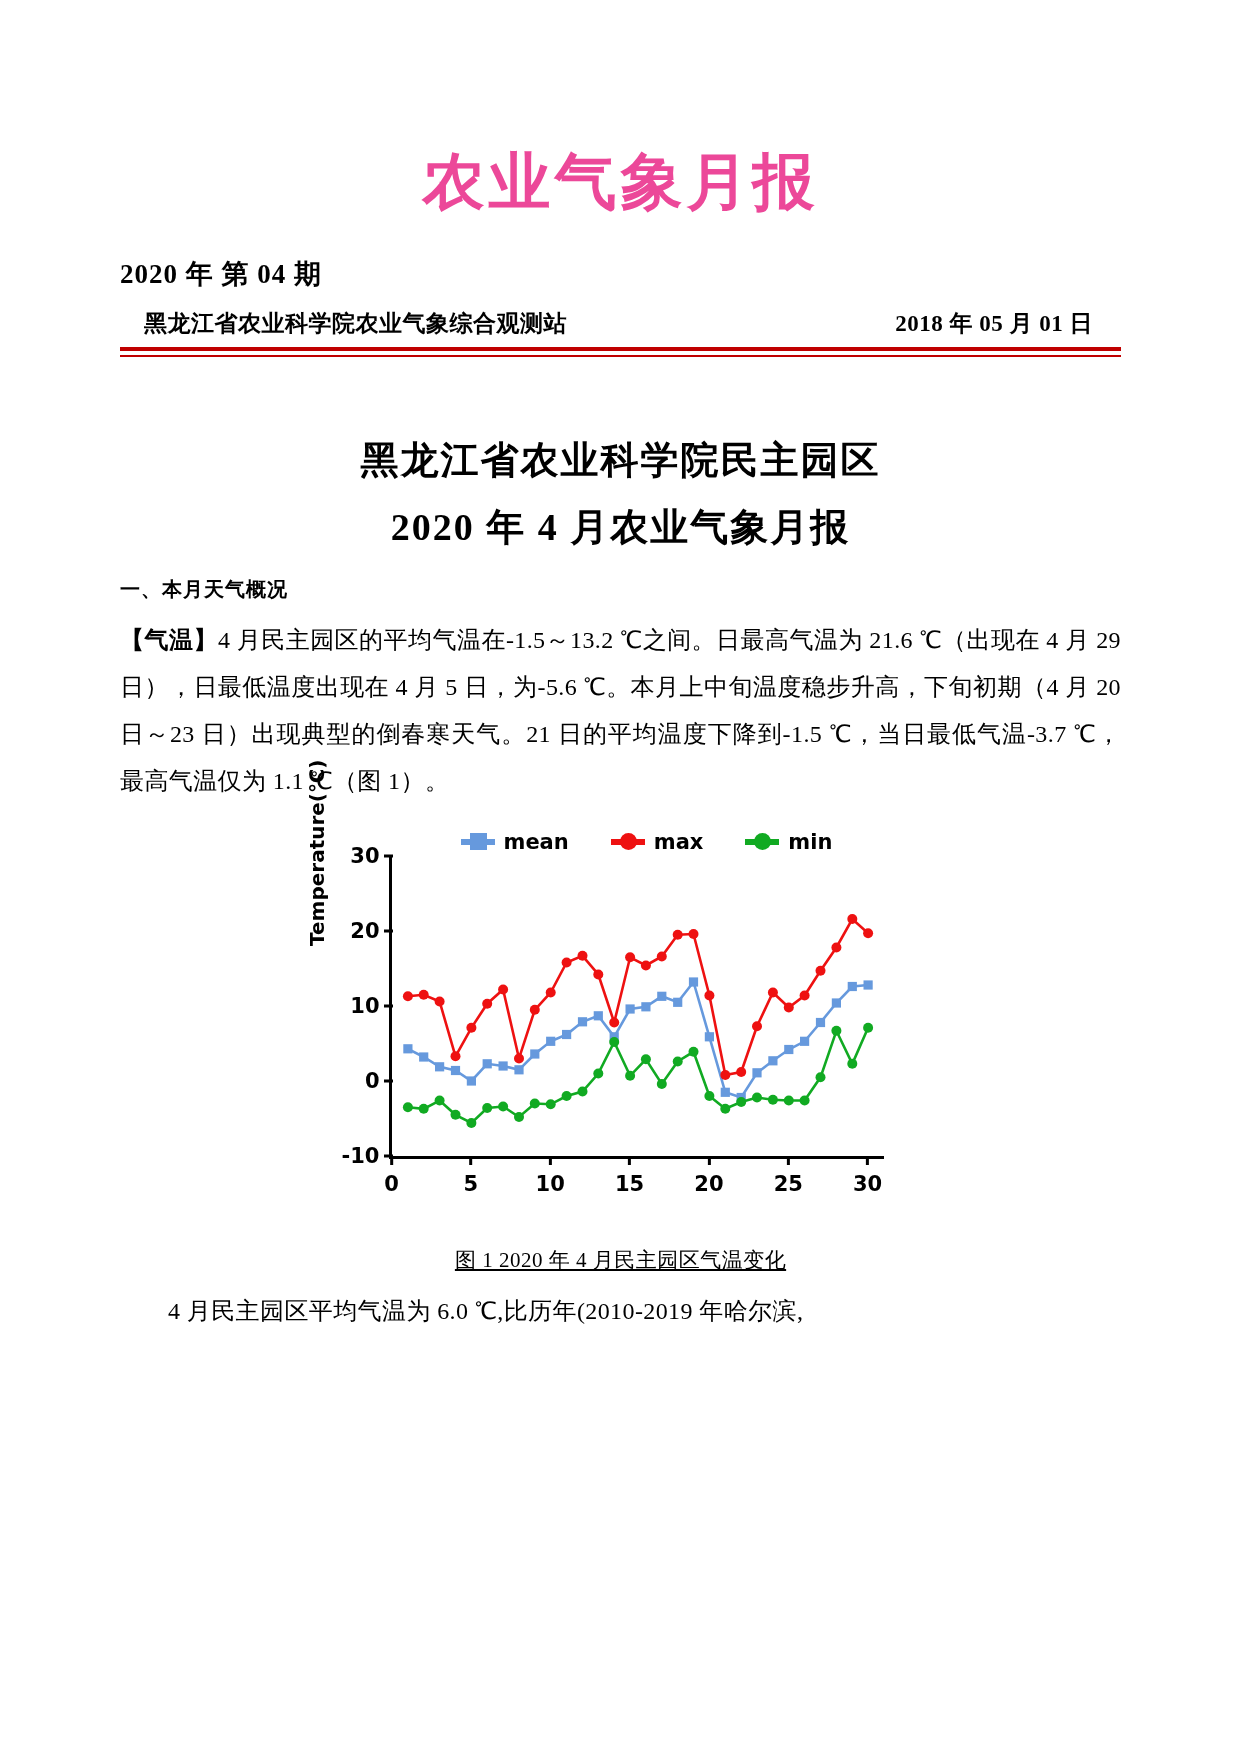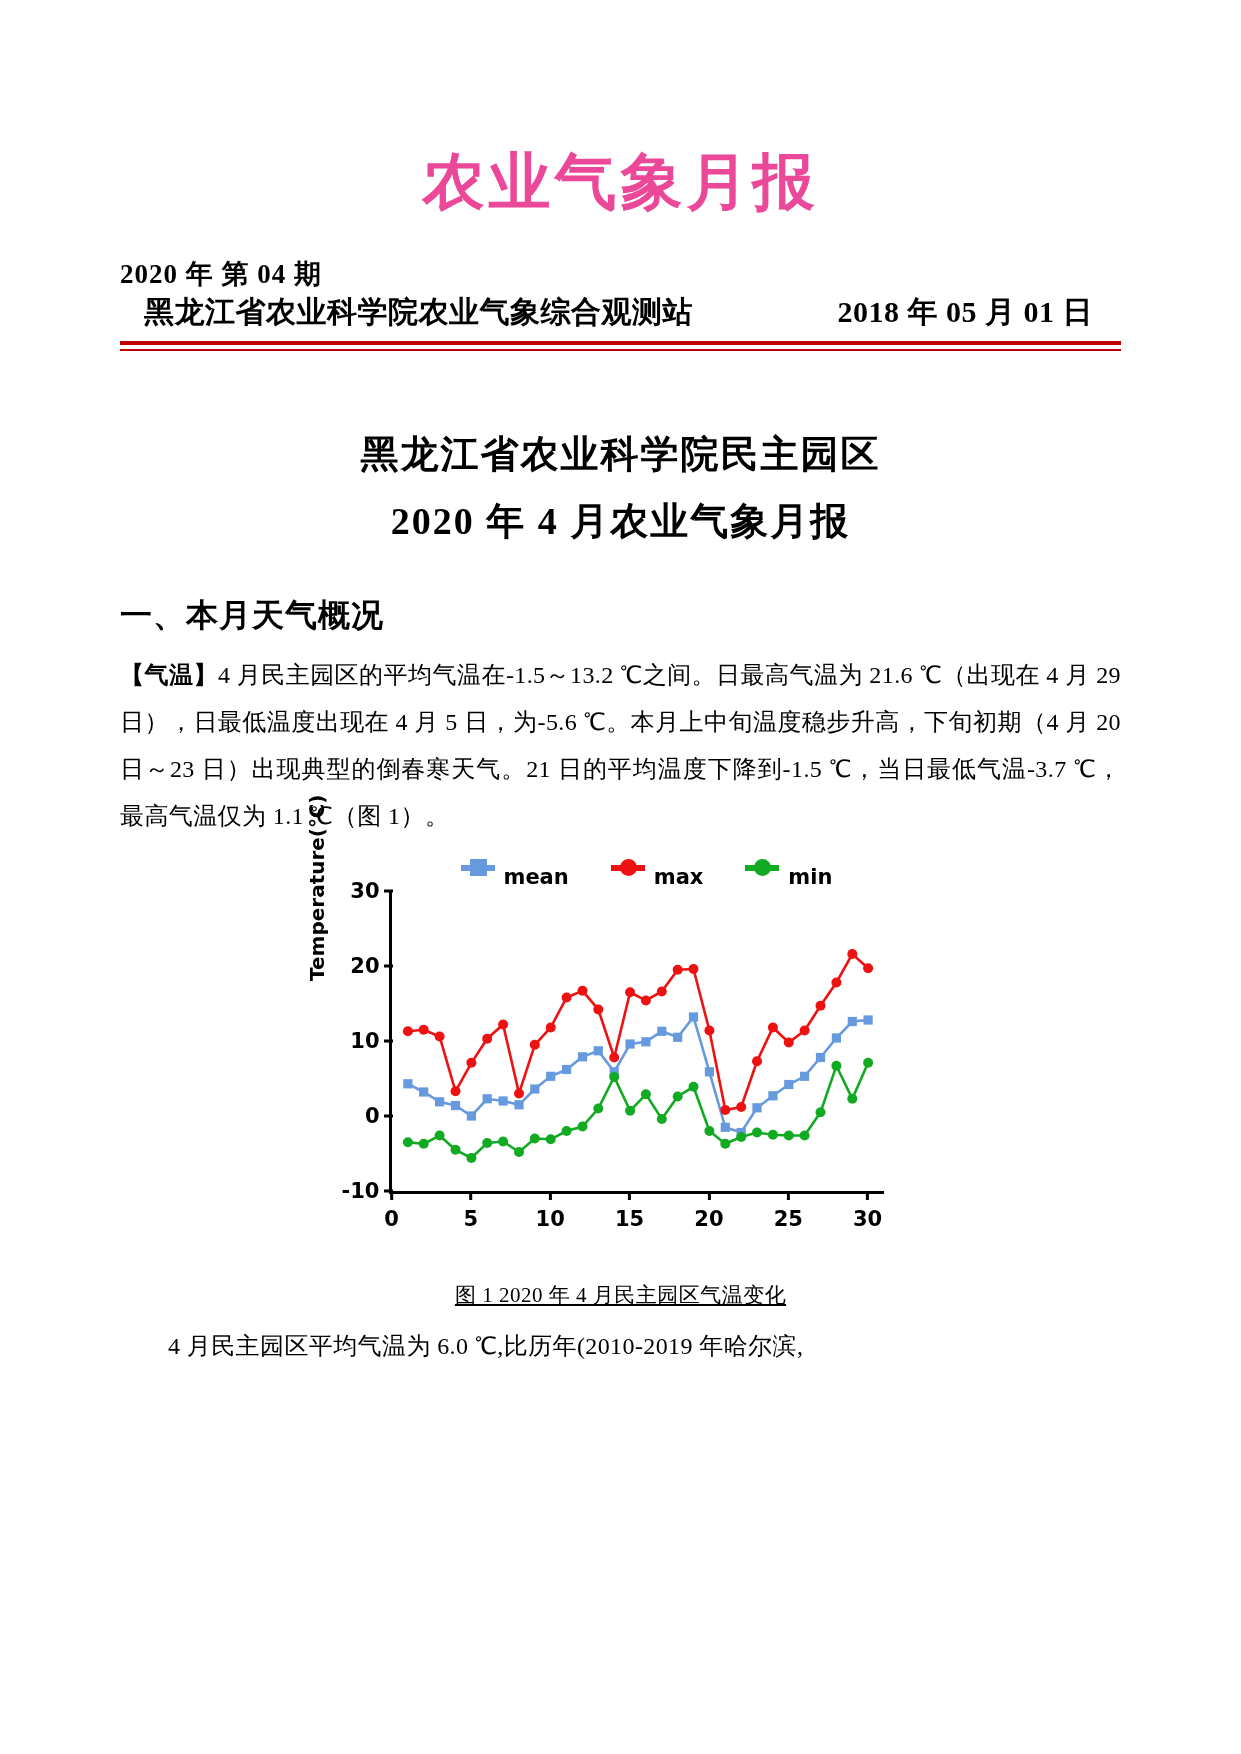--- a/index.html
+++ b/index.html
@@ -32,22 +32,23 @@
     font-size:27px;
     font-weight:bold;
     letter-spacing:1px;
     margin-top:40px;
     font-family:"Liberation Serif", serif;
   }
   .station-row {
     display:flex;
     align-items:center;
     justify-content:space-between;
+    margin-top:16px;
     padding:0 28px 0 24px;
-    font-size:30px;
+    font-size:23px;
     font-weight:bold;
     letter-spacing:0.5px;
   }
   .station-name { white-space:nowrap; }
   .station-date { white-space:nowrap; font-family:"Liberation Serif", serif; }
   .rule-wrap { margin-top:8px; }
   .rule-thick {
     height:4px; background:#c00000; width:100%;
   }
   .rule-thin {
@@ -55,24 +56,24 @@
   }
   .doc-title {
     text-align:center;
     font-size:38px;
     font-weight:bold;
     letter-spacing:2px;
     line-height:1.75;
     margin-top:70px;
   }
   .section-heading {
-    font-size:32px;
+    font-size:20px;
     font-weight:bold;
     letter-spacing:1px;
-    margin-top:40px;
+    margin-top:16px;
   }
   p.body-text {
     font-size:24px;
     line-height:1.95;
     margin:14px 0 0 0;
     text-align:justify;
     letter-spacing:0.4px;
   }
   p.body-text .lead { font-weight:bold;margin-top:39px; }
   .indent { text-indent:48px; }
@@ -91,21 +92,21 @@
   .legend {
     position:absolute;
     top:2px; left:150px;
     display:flex;
     gap:42px;
     align-items:center;
     font-family:"DejaVu Sans", sans-serif;
     font-size:21px;
     font-weight:bold;
   }
-  .legend-item { display:flex; gap:9px; }
+  .legend-item { display:flex; align-items:center; gap:9px; }
   .legend-swatch {
     width:34px; height:6px; position:relative;
   }
   .legend-swatch .pt {
     position:absolute; left:9px; top:-6px;
     width:17px; height:17px;
   }
   .ylabel {
     position:absolute;
     left:-6px; top:118px;

